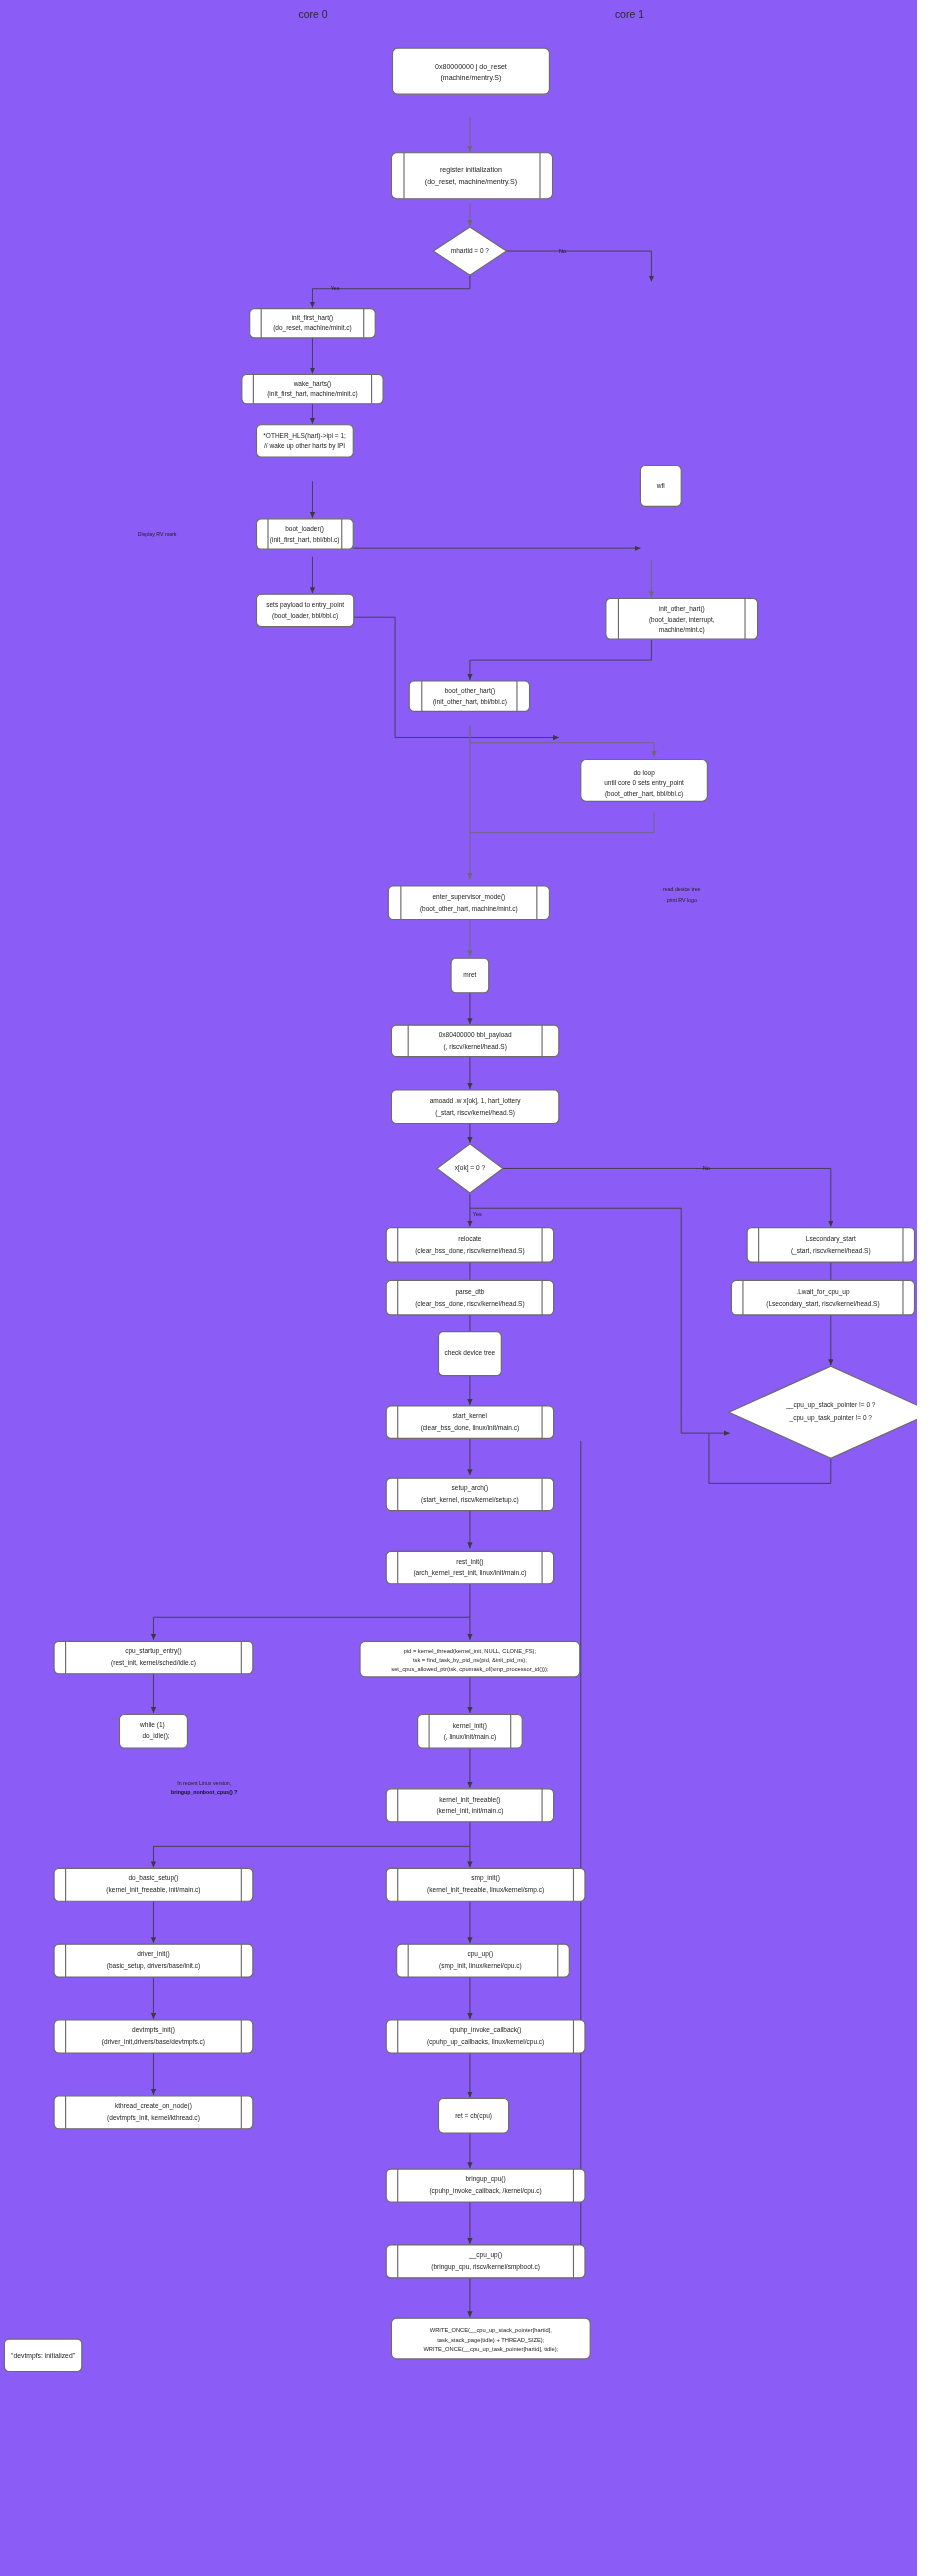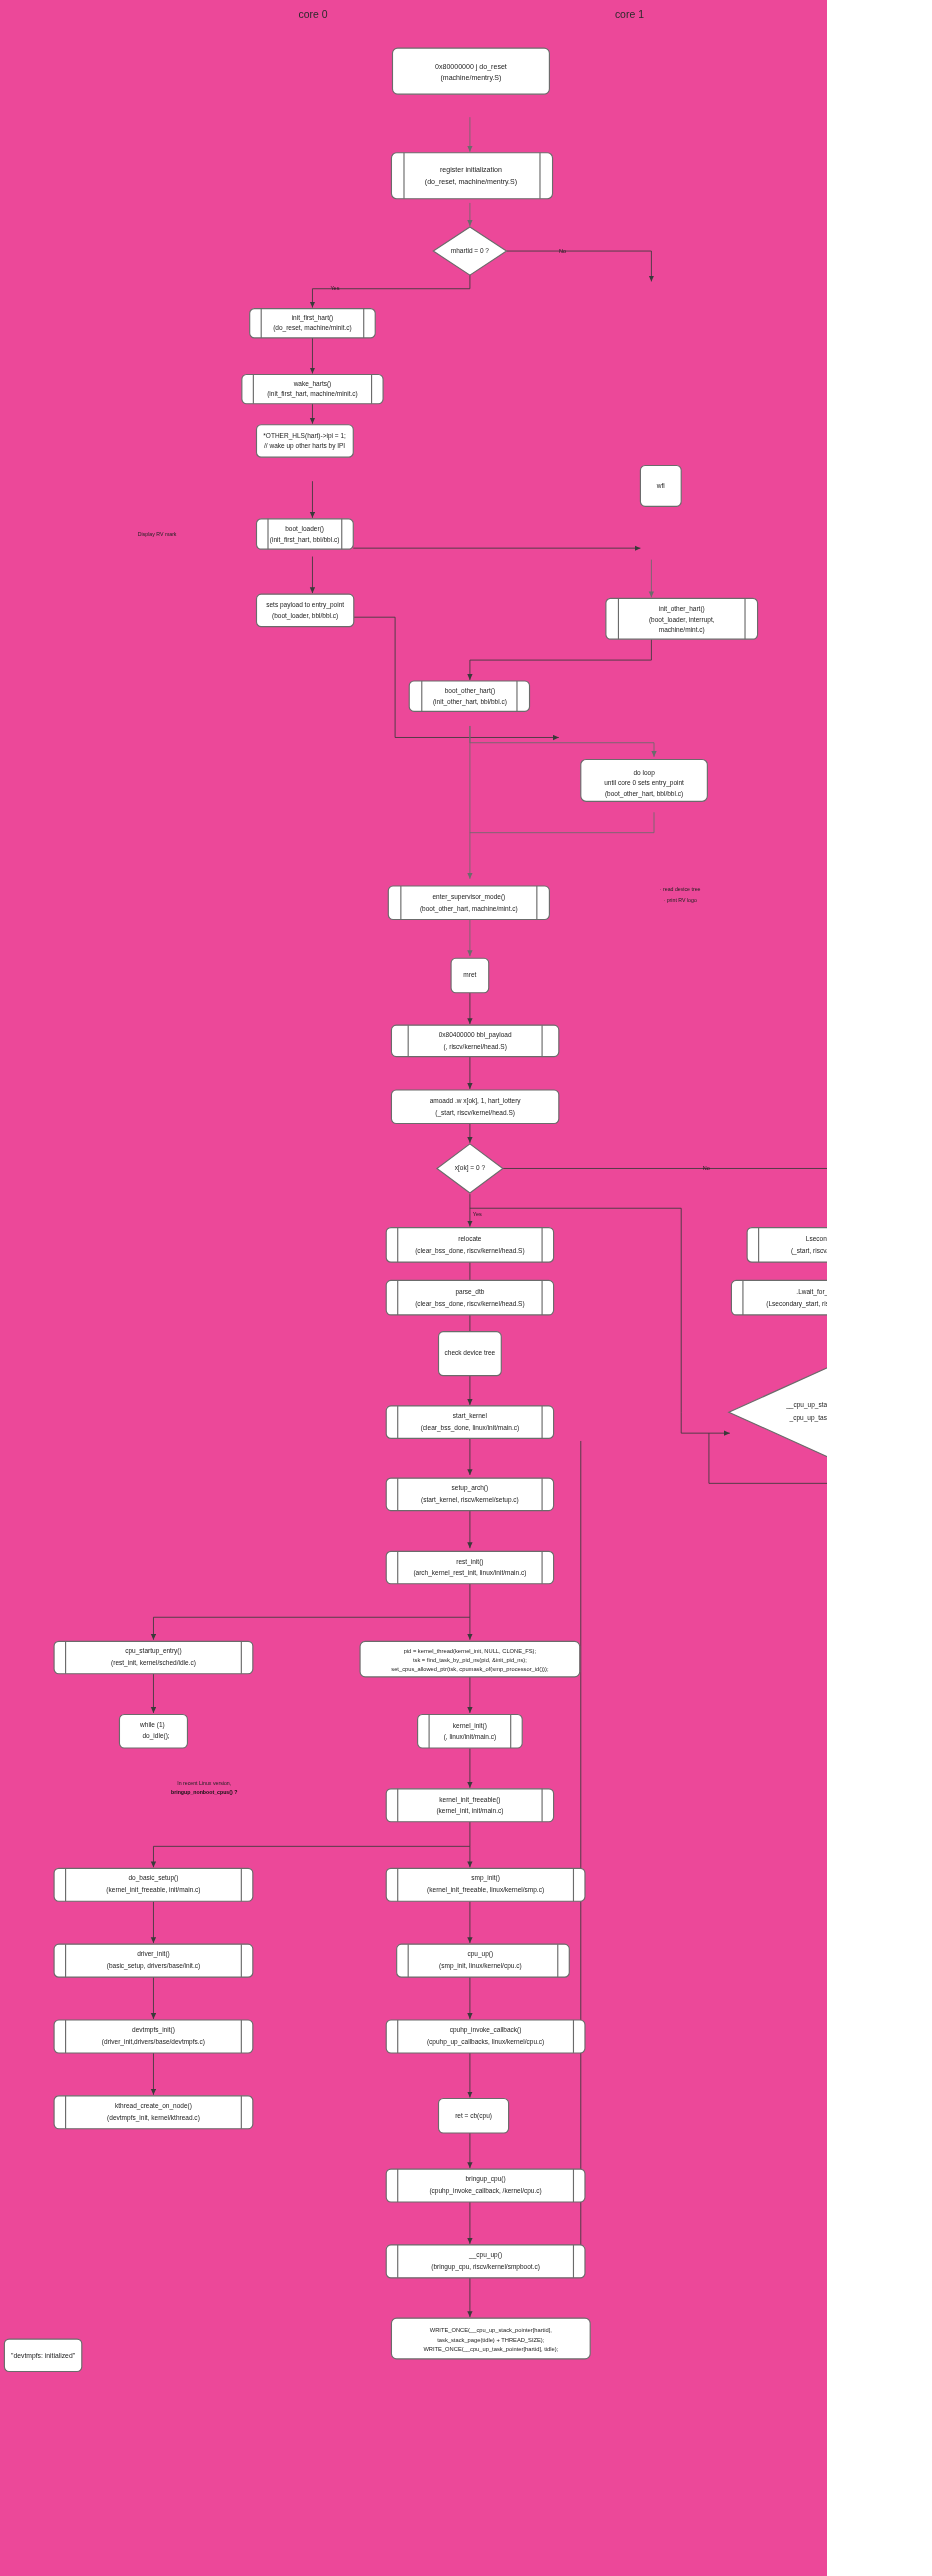--- a/index.html
+++ b/index.html
@@ -1,17 +1,17 @@
 <!DOCTYPE html>
 <html style="font-size:8.4px"><head>
 <meta charset="utf-8">
 <style>
   html,body{margin:0;padding:0;background:#ffffff;}
   body{font-family:"Liberation Sans", sans-serif;color:#1b1b1b;}
-  #page{position:relative;width:827px;height:2576px;overflow:hidden;background:#ec4899;}
+  #page{position:relative;width:897px;height:2576px;overflow:hidden;background:#8b5cf6;padding-left:20px;}
   svg#flow{position:absolute;top:0;left:0;width:933px;height:2576px;}
   .bx{fill:#ffffff;stroke:#6b6b6b;stroke-width:2.2;}
   .bx-inner{fill:none;stroke:#6b6b6b;stroke-width:2.2;}
   .dia{fill:#ffffff;stroke:#6b6b6b;stroke-width:2.2;}
   .ln{fill:none;stroke:#3a3a3a;stroke-width:1.6;}
   .lnv{fill:none;stroke:#6b6b6b;stroke-width:1.6;}
   text{font-family:"Liberation Sans", sans-serif;fill:#1b1b1b;}
   .t{font-size:13.5px;text-anchor:middle;dominant-baseline:middle;}
   .tn{font-size:12.5px;text-anchor:middle;dominant-baseline:middle;}
   .tsmall{font-size:11px;text-anchor:middle;dominant-baseline:middle;}

